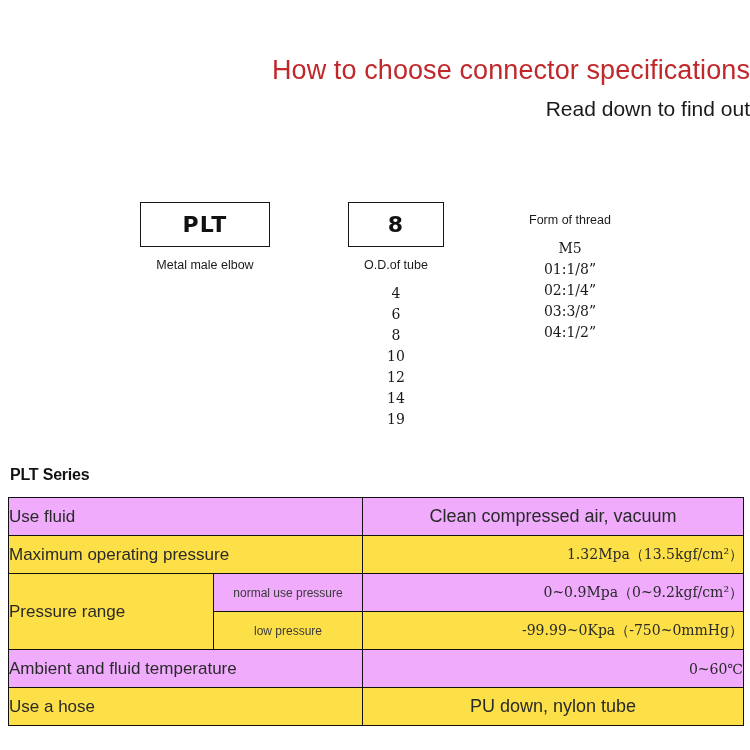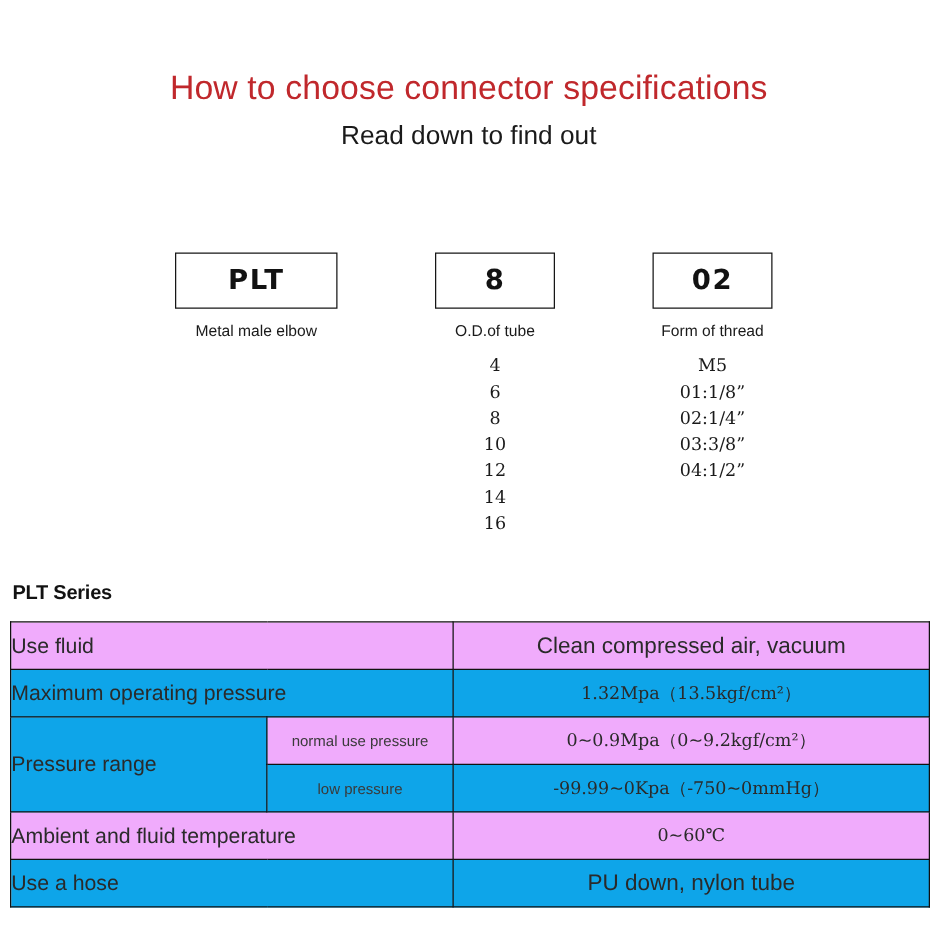--- a/index.html
+++ b/index.html
@@ -15,21 +15,21 @@
     color: #1a1a1a;
     overflow: hidden;
   }
 
   
   .header {
     position: absolute;
     left: 0;
     top: 0;
     width: 750px;
-    text-align: center;
+    text-align: right;
   }
   .main-title {
     margin: 0;
     padding-top: 55px;
     font-size: 27px;
     font-weight: normal;
     letter-spacing: 0.1px;
     color: #c0282c;
     line-height: 1.15;
   }
@@ -125,23 +125,23 @@
     color: #3a3a3a;
     text-align: center;
     height: 37px;
   }
   .cell-value {
     text-align: center;
     color: #2a2a2a;
     height: 37px;
   }
   .v-big { font-size: 18px; }
-  .v-small { font-size: 14px; font-family: "DejaVu Serif", serif; }
+  .v-small { font-size: 14px; font-family: "DejaVu Serif", serif; text-align: right; }
   .beige { background: #f0abfc; }
-  .white { background: #0ea5e9; }
+  .white { background: #fde047; }
 </style>
 </head>
 <body>
 
 <div class="header">
   <h1 class="main-title">How to choose connector specifications</h1>
   <h2 class="sub-title">Read down to find out</h2>
 </div>
 
 <div class="code-area">
@@ -159,28 +159,25 @@
       <span class="code-box-text">8</span>
     </div>
     <div class="code-caption">O.D.of tube</div>
     <div class="code-list">
         <div>4</div>
         <div>6</div>
         <div>8</div>
         <div>10</div>
         <div>12</div>
         <div>14</div>
-        <div>16</div>
+        <div>19</div>
       </div>
   </div>
 
   <div class="code-col c3">
-    <div class="code-box">
-      <span class="code-box-text">02</span>
-    </div>
     <div class="code-caption">Form of thread</div>
     <div class="code-list">
         <div>M5</div>
         <div>01:1/8”</div>
         <div>02:1/4”</div>
         <div>03:3/8”</div>
         <div>04:1/2”</div>
       </div>
   </div>
 

